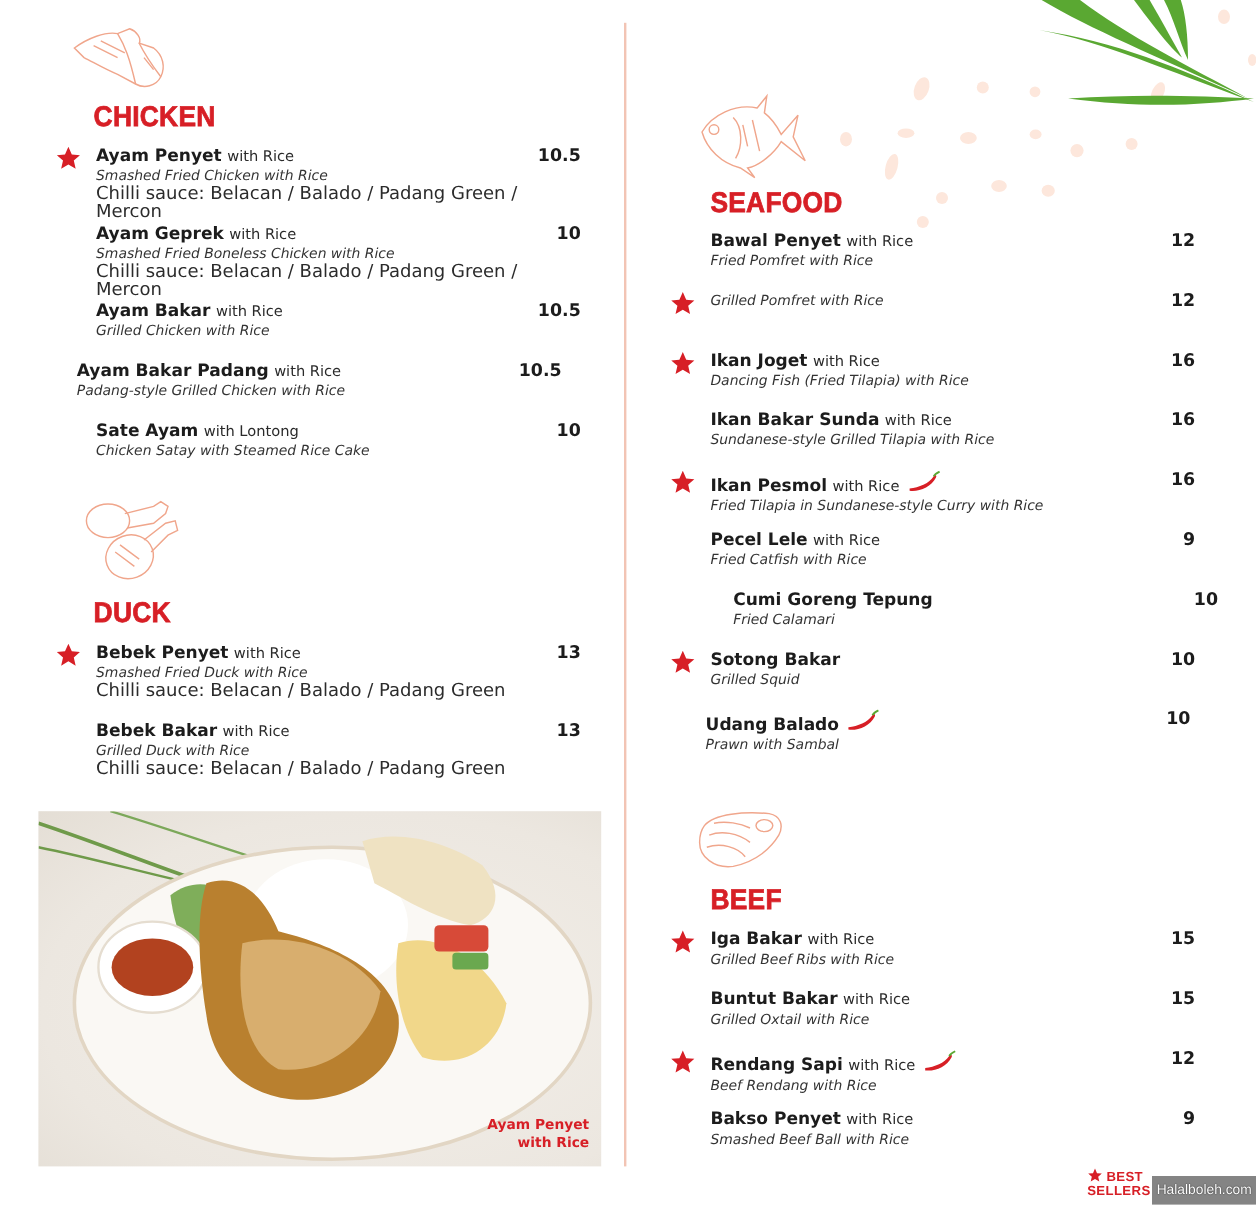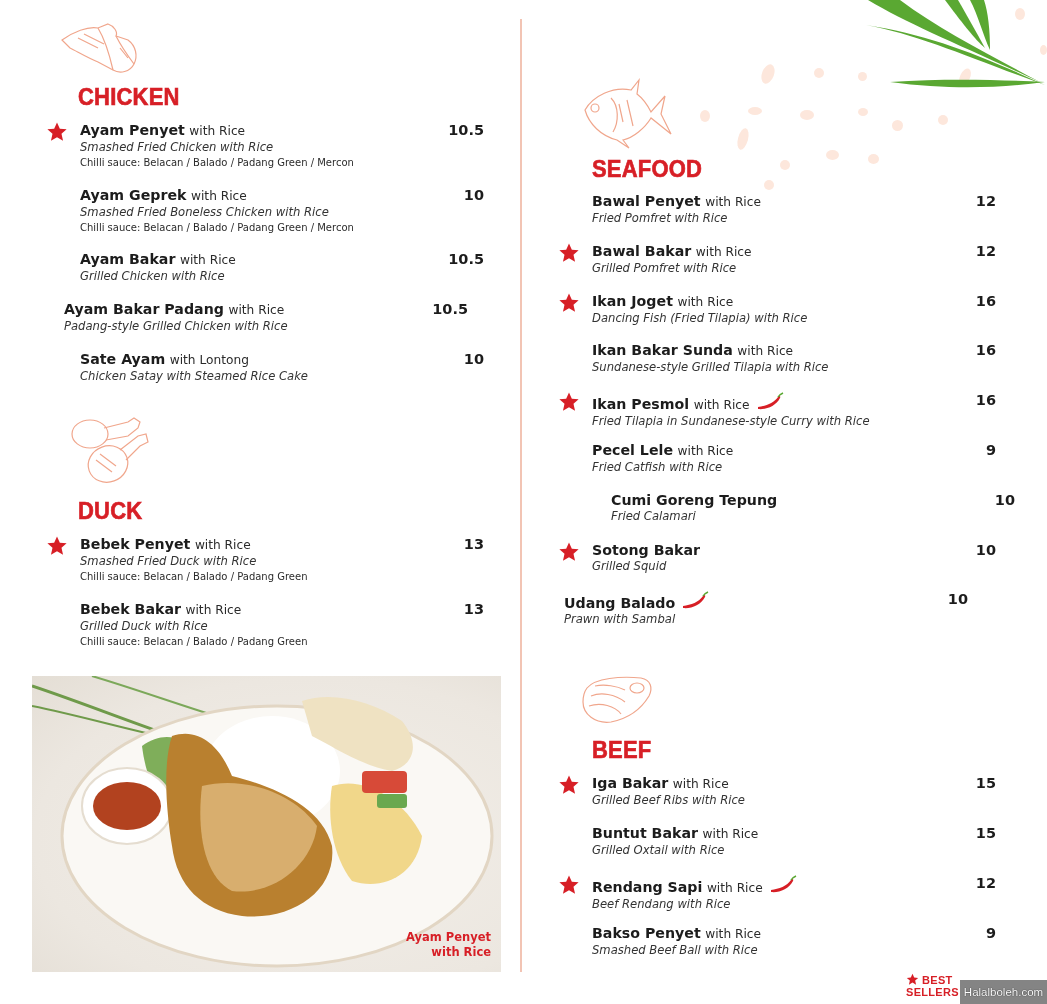--- a/index.html
+++ b/index.html
@@ -18,21 +18,21 @@
     -webkit-text-stroke: 0.6px #d71f26;
   }
 
   .item { position: absolute; width: 420px; }
   .item .star { position: absolute; left: -34px; top: -1px; width: 22px; height: 22px; }
   .item .name-line { font-size: 14.2px; line-height: 17px; white-space: nowrap; }
   .item .name { font-weight: bold; color: #1c1c1c; }
   .item .suffix { font-size: 12.2px; font-weight: normal; color: #2a2a2a; }
   .item .chili { display: inline-block; width: 28px; height: 20px; vertical-align: -3px; margin-left: 6px; }
   .item .desc { font-size: 11.6px; font-style: italic; color: #333; line-height: 15px; }
-  .item .sauce { font-size: 10px; color: #2b2b2b; line-height: 15px; }
+  .item .sauce { font-size: 15px; color: #2b2b2b; line-height: 15px; }
   .item .price { position: absolute; right: 0; top: 0; font-size: 14.5px; font-weight: bold; color: #1c1c1c; text-align: right; }
 
   .photo {
     position: absolute; left: 32px; top: 676px; width: 469px; height: 296px;
     background: radial-gradient(ellipse at 60% 55%, #f3efe9 0%, #ece7e0 70%, #e4ded5 100%);
     overflow: hidden;
   }
   .photo-caption {
     position: absolute; right: 10px; bottom: 12px; text-align: right;
     font-size: 11.5px; font-weight: bold; color: #d71f26; line-height: 15px;
@@ -189,21 +189,20 @@
   <div class="item" style="left:592px;top:193px;width:404px">
     <div class="name-line"><span class="name">Bawal Penyet</span> <span class="suffix">with Rice</span></div>
     <div class="desc">Fried Pomfret with Rice</div>
     <div class="price">12</div>
   </div>
 
   <div class="item" style="left:592px;top:243px;width:404px">
     <svg class="star" viewBox="0 0 24 24">
         <path d="M12 1.5l3.1 7 7.4.6-5.6 4.9 1.7 7.5L12 17.6 5.4 21.5l1.7-7.5L1.5 9.1l7.4-.6z" fill="#d71f26"></path>
       </svg>
-    <div class="name-line"><span class="name">Bawal Bakar</span> <span class="suffix">with Rice</span></div>
     <div class="desc">Grilled Pomfret with Rice</div>
     <div class="price">12</div>
   </div>
 
   <div class="item" style="left:592px;top:293px;width:404px">
     <svg class="star" viewBox="0 0 24 24">
         <path d="M12 1.5l3.1 7 7.4.6-5.6 4.9 1.7 7.5L12 17.6 5.4 21.5l1.7-7.5L1.5 9.1l7.4-.6z" fill="#d71f26"></path>
       </svg>
     <div class="name-line"><span class="name">Ikan Joget</span> <span class="suffix">with Rice</span></div>
     <div class="desc">Dancing Fish (Fried Tilapia) with Rice</div>
@@ -242,21 +241,21 @@
 
   <div class="item" style="left:592px;top:542px;width:404px">
     <svg class="star" viewBox="0 0 24 24">
         <path d="M12 1.5l3.1 7 7.4.6-5.6 4.9 1.7 7.5L12 17.6 5.4 21.5l1.7-7.5L1.5 9.1l7.4-.6z" fill="#d71f26"></path>
       </svg>
     <div class="name-line"><span class="name">Sotong Bakar</span></div>
     <div class="desc">Grilled Squid</div>
     <div class="price">10</div>
   </div>
 
-  <div class="item" style="left:564px;top:591px;width:404px">
+  <div class="item" style="left:588px;top:591px;width:404px">
     <div class="name-line"><span class="name">Udang Balado</span><svg class="chili" viewBox="0 0 28 20">
           <path d="M2,17 C10,18 20,14 24,6 C25,4 23,3 22,5 C18,11 10,14 2,15 Z" fill="#d71f26"></path>
           <path d="M22,5 C23,3 25,2 27,1" stroke="#5aa832" stroke-width="1.5" fill="none"></path>
         </svg></div>
     <div class="desc">Prawn with Sambal</div>
     <div class="price">10</div>
   </div>
 
   <svg class="section-icon" style="left:581px;top:674px;width:74px;height:52px" viewBox="0 0 74 52" fill="none" stroke="#f0a68c" stroke-width="1.2">
     <path d="M6,14 C14,4 40,2 60,4 C70,6 72,14 68,22 C62,32 50,44 30,48 C14,50 2,40 2,28 C2,22 3,18 6,14 Z"></path>

